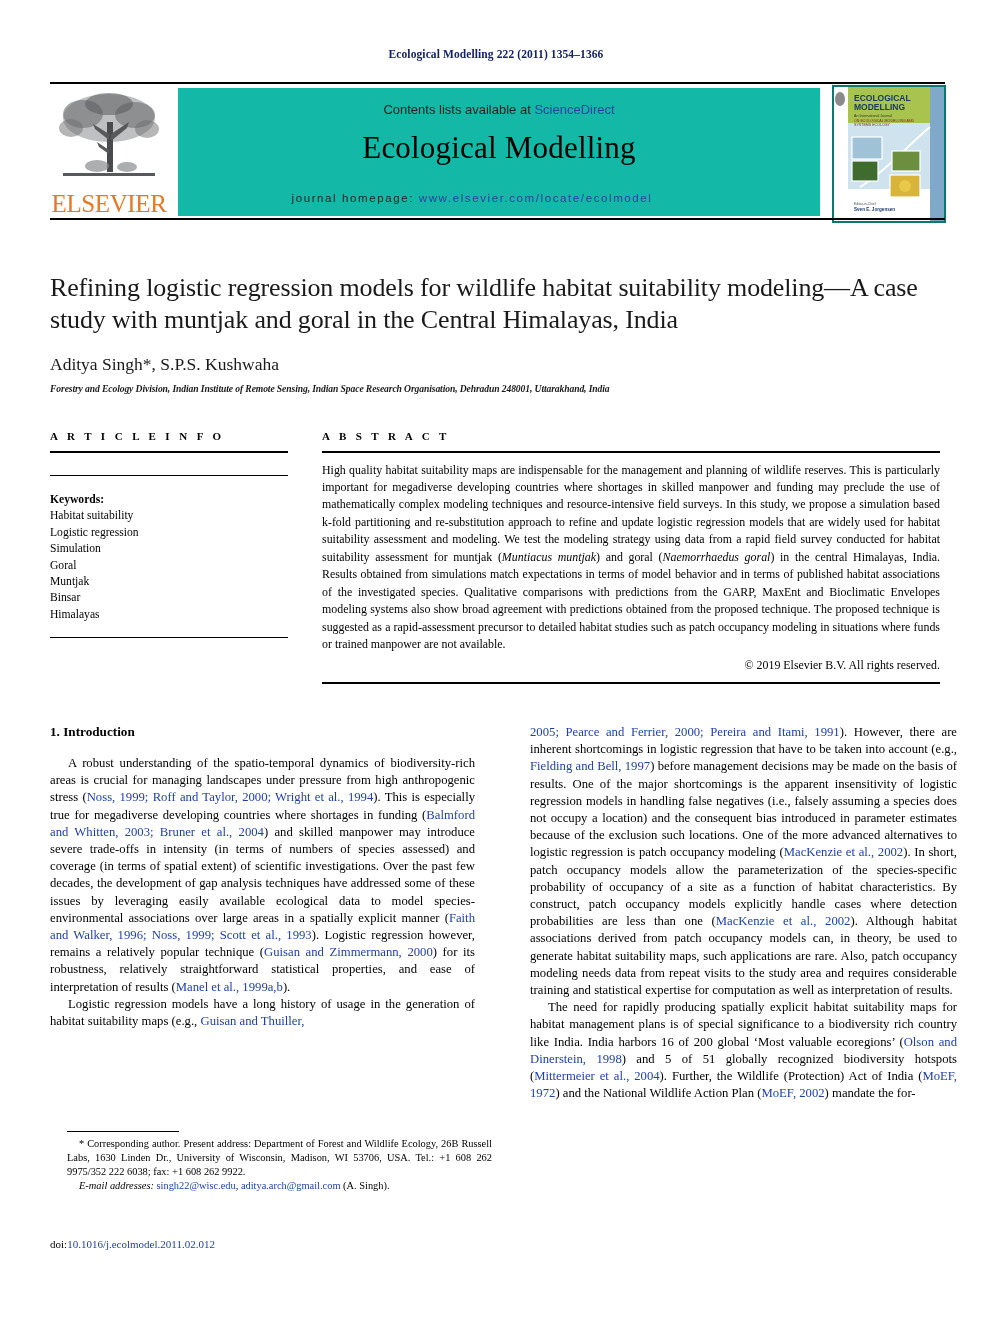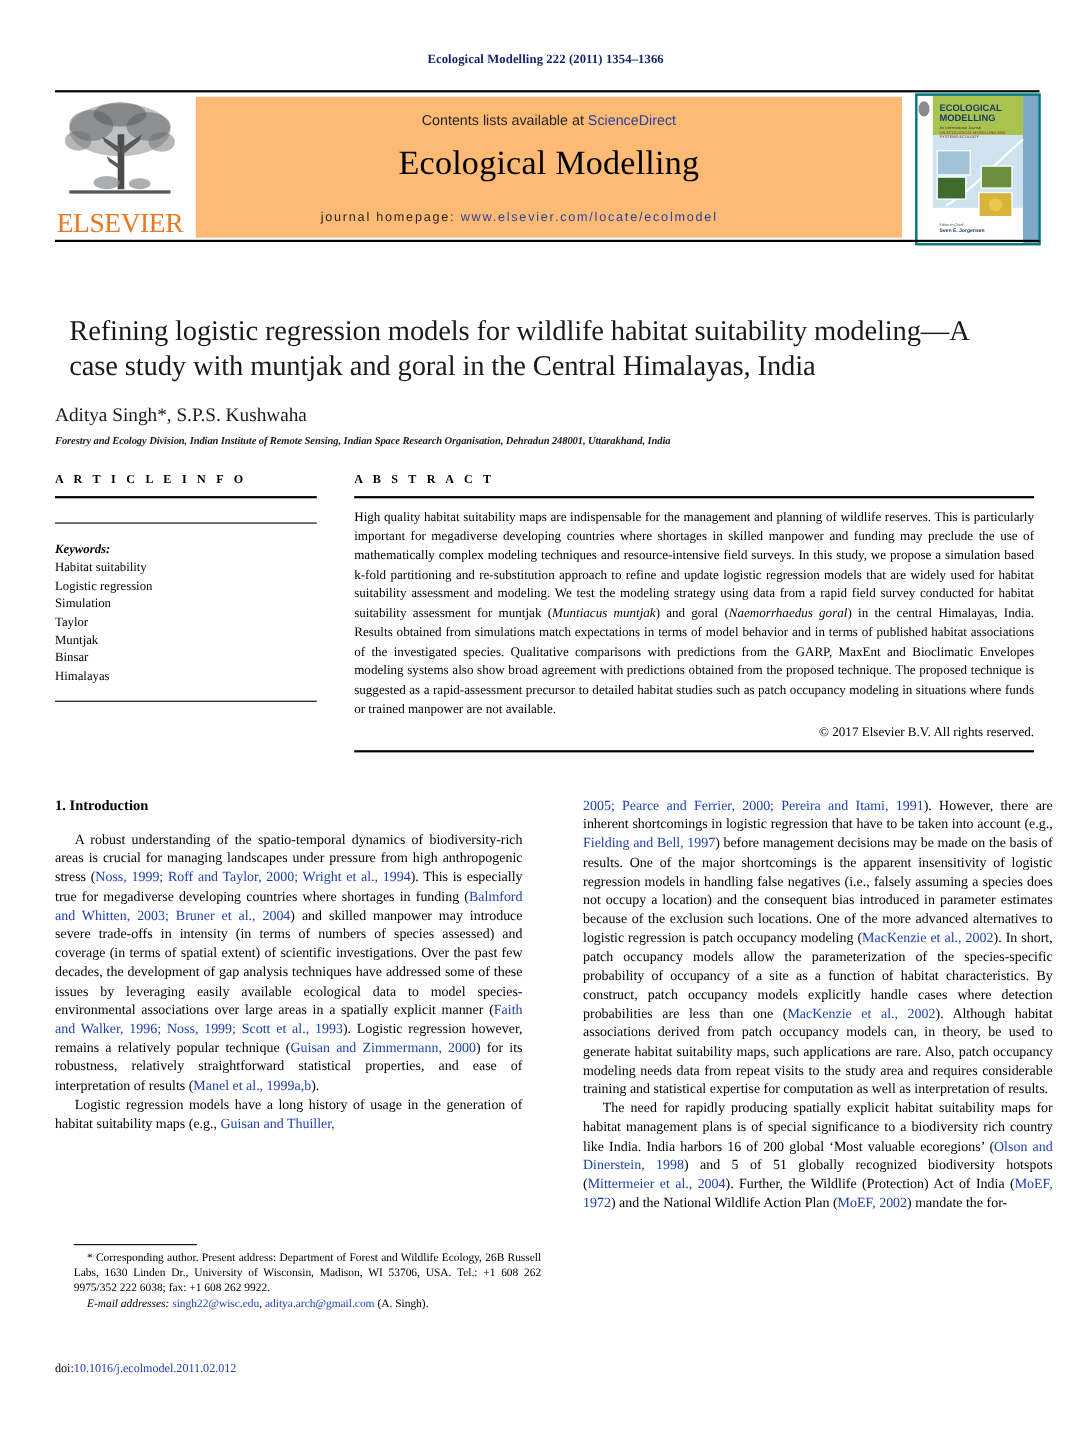--- a/index.html
+++ b/index.html
@@ -73,21 +73,21 @@
     letter-spacing: -0.4px;
     color: #E87722;
     line-height: 1;
   }
   .grey-band {
     position: absolute;
     left: 128px;
     top: 6px;
     width: 642px;
     height: 128px;
-    background: #fdba74;
+    background: #14b8a6;
   }
   .contents-line {
     position: absolute;
     left: 0;
     top: 14px;
     width: 642px;
     text-align: center;
     font-family: "Liberation Sans", sans-serif;
     font-size: 13px;
     color: #231f20;
@@ -143,21 +143,21 @@
     position: absolute;
     left: 50px;
     top: 272px;
     width: 890px;
   }
   .art-title {
     font-family: "Liberation Serif", serif;
     font-size: 26px;
     line-height: 1.24;
     color: #1a1a1a;
-    margin: 13px;
+    margin: 0;
     font-weight: normal;
     letter-spacing: -0.15px;
   }
   .authors {
     margin-top: 18px;
     font-family: "Liberation Serif", serif;
     font-size: 17.5px;
     color: #1a1a1a;
   }
   .affil {
@@ -209,21 +209,21 @@
   .info-body .lab {
     font-style: italic;
     font-weight: bold;
   }
   .kw-block {
     margin-top: 16px;
     font-family: "Liberation Serif", serif;
     font-size: 11.6px;
     line-height: 1.42;
   }
-  .kw-block .lab { font-style: italic; font-weight: bold; }
+  .kw-block .lab { font-weight: bold; }
   .info-rule-1 { margin-top: 22px; }
   .info-rule-2 { margin-top: 14px; }
 
   .abs-body {
     margin-top: 9px;
     font-family: "Liberation Serif", serif;
     font-size: 11.9px;
     line-height: 1.465;
     text-align: justify;
     color: #000;
@@ -385,33 +385,33 @@
 
   <div class="info-col">
     <div class="sec-head">A R T I C L E    I N F O</div>
     <div class="hr-thick"></div>
     <div class="hr-thin info-rule-1"></div>
     <div class="kw-block">
       <div class="lab">Keywords:</div>
       <div>Habitat suitability</div>
       <div>Logistic regression</div>
       <div>Simulation</div>
-      <div>Taylor</div>
+      <div>Goral</div>
       <div>Muntjak</div>
       <div>Binsar</div>
       <div>Himalayas</div>
     </div>
     <div class="hr-thin info-rule-2"></div>
   </div>
 
   <div class="abs-col">
     <div class="sec-head">A B S T R A C T</div>
     <div class="hr-thick"></div>
     <div class="abs-body"><span>High quality habitat suitability maps are indispensable for the management and planning of wildlife reserves. This is particularly important for megadiverse developing countries where shortages in skilled manpower and funding may preclude the use of mathematically complex modeling techniques and resource-intensive field surveys. In this study, we propose a simulation based k-fold partitioning and re-substitution approach to refine and update logistic regression models that are widely used for habitat suitability assessment and modeling. We test the modeling strategy using data from a rapid field survey conducted for habitat suitability assessment for muntjak (</span><i>Muntiacus muntjak</i><span>) and goral (</span><i>Naemorrhaedus goral</i><span>) in the central Himalayas, India. Results obtained from simulations match expectations in terms of model behavior and in terms of published habitat associations of the investigated species. Qualitative comparisons with predictions from the GARP, MaxEnt and Bioclimatic Envelopes modeling systems also show broad agreement with predictions obtained from the proposed technique. The proposed technique is suggested as a rapid-assessment precursor to detailed habitat studies such as patch occupancy modeling in situations where funds or trained manpower are not available.</span></div>
-    <div class="copyright">© 2017 Elsevier B.V. All rights reserved.</div>
+    <div class="copyright">© 2019 Elsevier B.V. All rights reserved.</div>
     <div class="hr-thin abs-rule-bottom"></div>
   </div>
 
   <div class="body-left">
     <h2 class="secnum">1.  Introduction</h2>
     <p class="body"><span>A robust understanding of the spatio-temporal dynamics of biodiversity-rich areas is crucial for managing landscapes under pressure from high anthropogenic stress (</span><span class="ref">Noss, 1999; Roff and Taylor, 2000; Wright et al., 1994</span><span>). This is especially true for megadiverse developing countries where shortages in funding (</span><span class="ref">Balmford and Whitten, 2003; Bruner et al., 2004</span><span>) and skilled manpower may introduce severe trade-offs in intensity (in terms of numbers of species assessed) and coverage (in terms of spatial extent) of scientific investigations. Over the past few decades, the development of gap analysis techniques have addressed some of these issues by leveraging easily available ecological data to model species-environmental associations over large areas in a spatially explicit manner (</span><span class="ref">Faith and Walker, 1996; Noss, 1999; Scott et al., 1993</span><span>). Logistic regression however, remains a relatively popular technique (</span><span class="ref">Guisan and Zimmermann, 2000</span><span>) for its robustness, relatively straightforward statistical properties, and ease of interpretation of results (</span><span class="ref">Manel et al., 1999a,b</span><span>).</span></p>
     <p class="body"><span>Logistic regression models have a long history of usage in the generation of habitat suitability maps (e.g., </span><span class="ref">Guisan and Thuiller,</span></p>
   </div>
 
   <div class="body-right">

